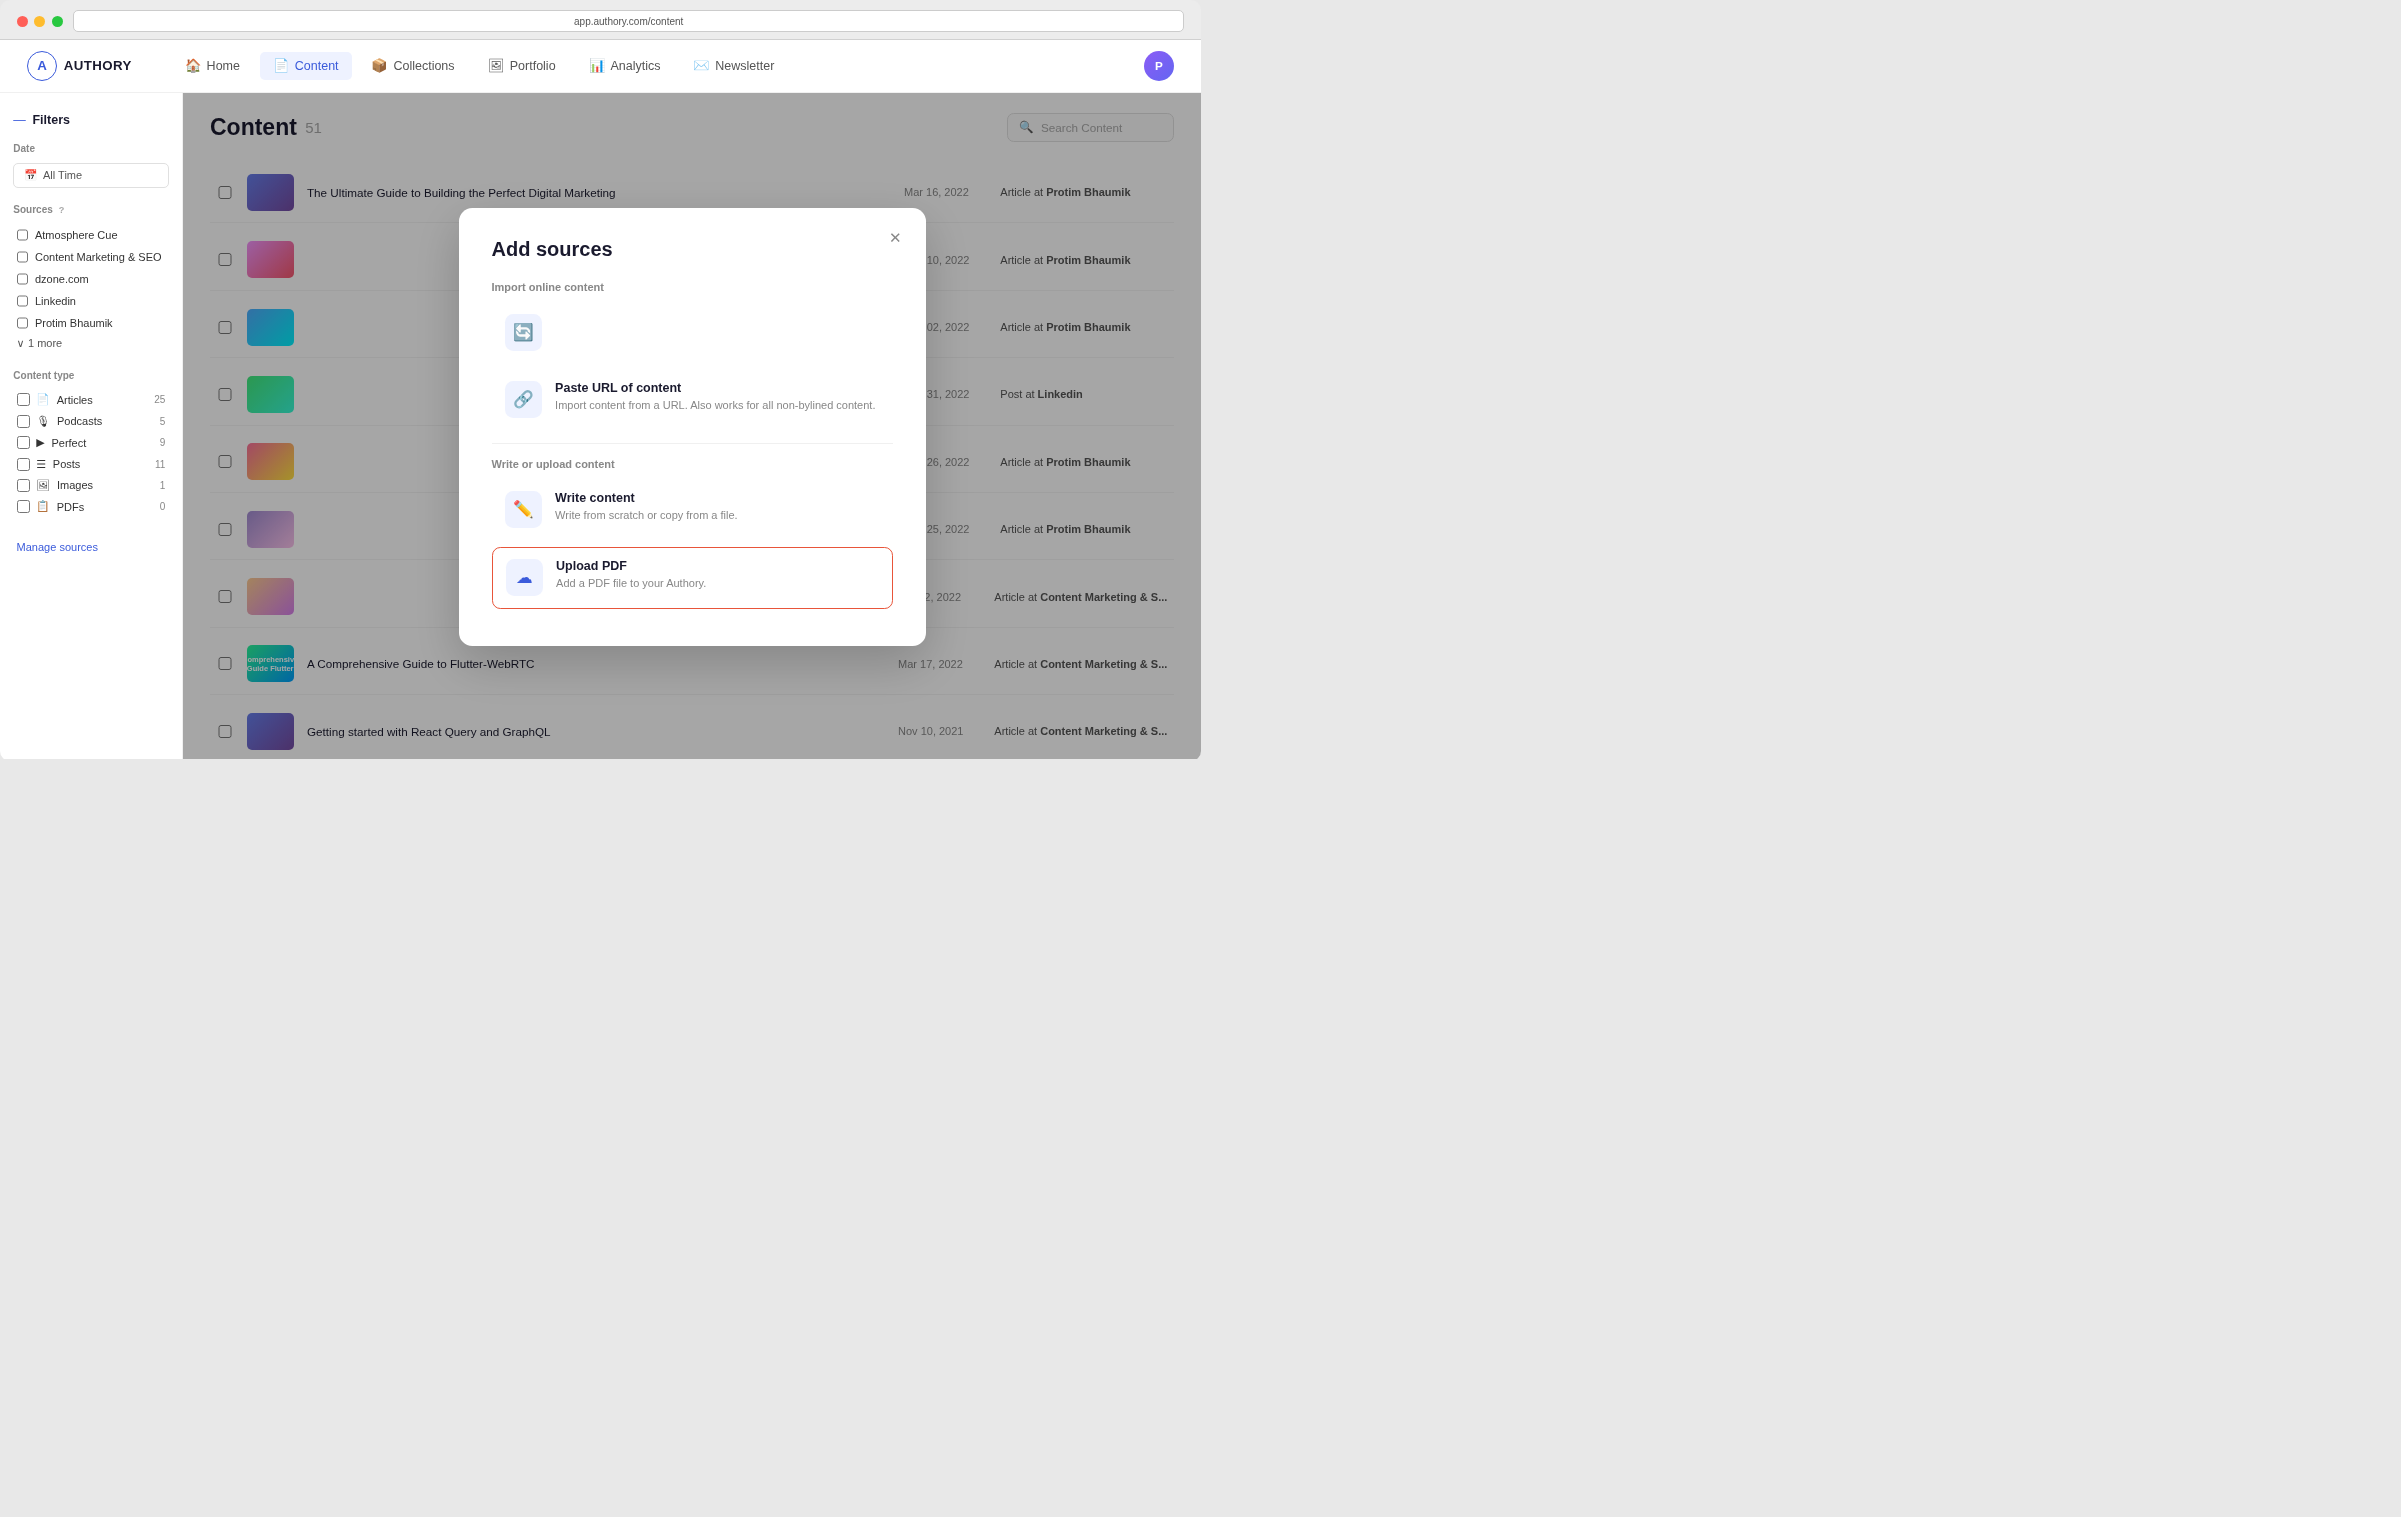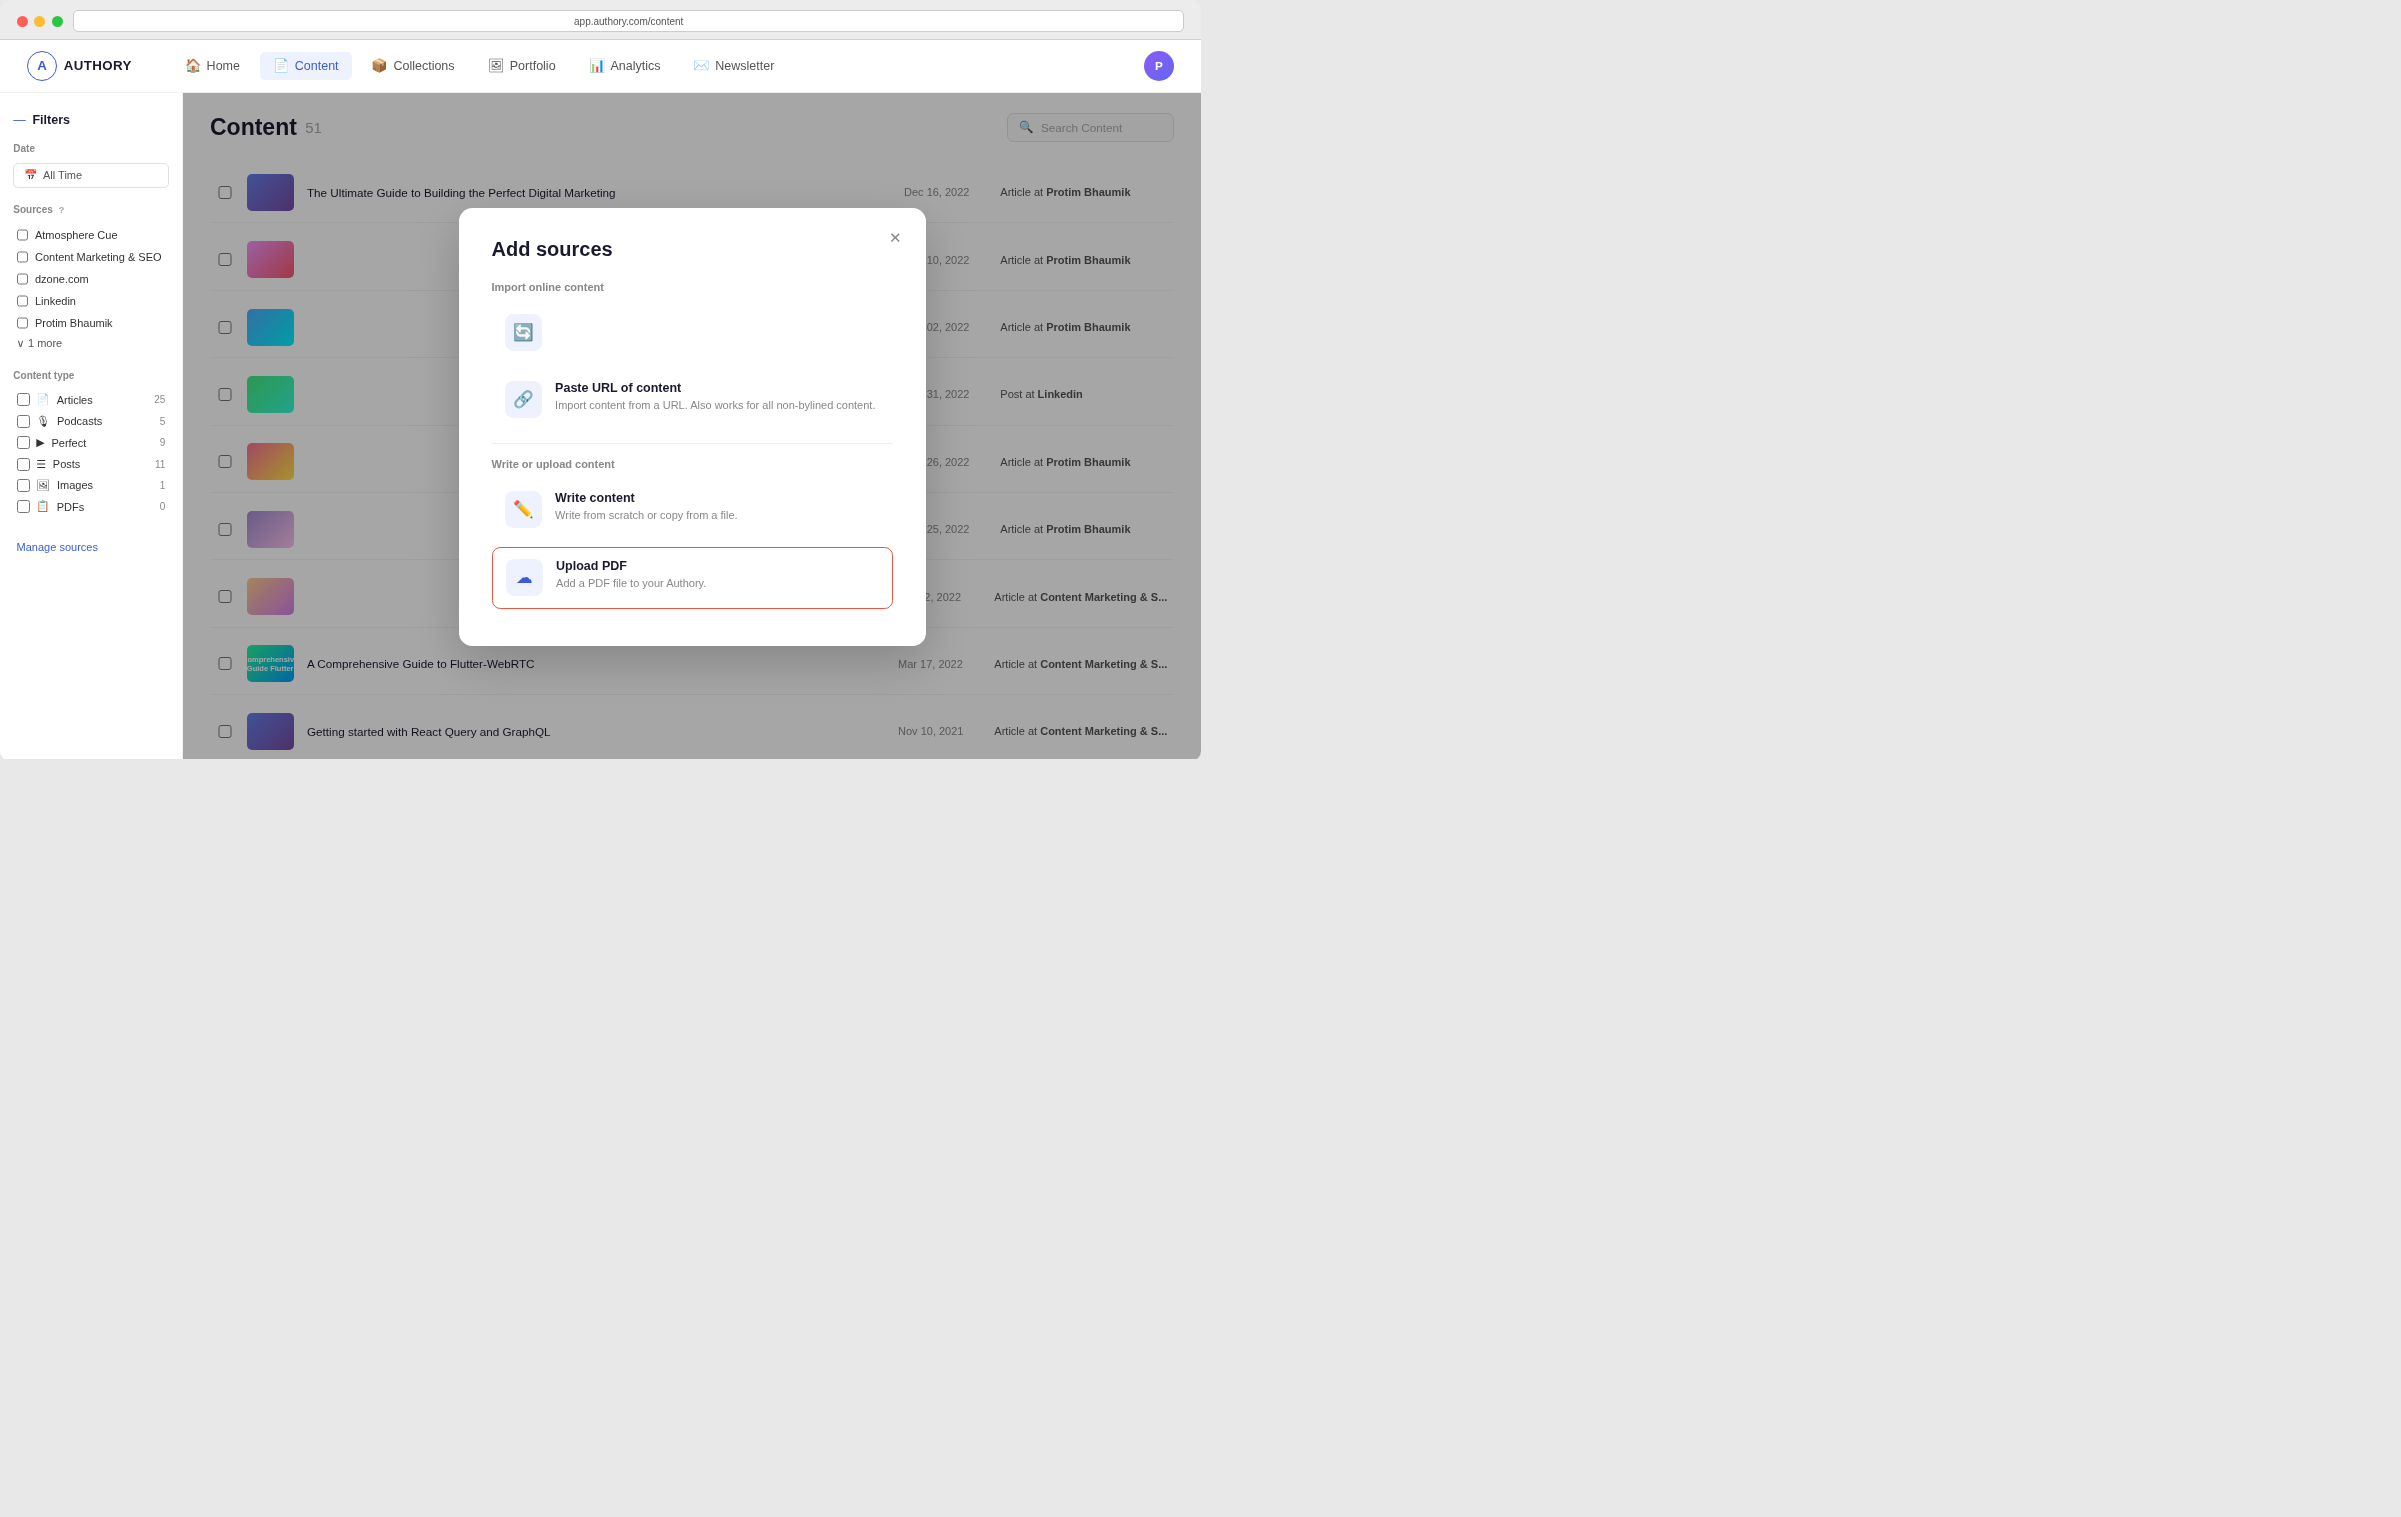--- a/index.html
+++ b/index.html
@@ -499,21 +499,21 @@
           <span style="color:#aaa;font-size:11.7px;">Search Content</span>
         </div>
       </div>
 
       <div class="content-list">
 
         <div class="content-item">
           <input type="checkbox" class="checkbox-col" style="">
           <div class="content-thumb thumb-bg-1"></div>
           <div class="content-title">The Ultimate Guide to Building the Perfect Digital Marketing</div>
-          <div class="content-date">Dec 16, 2022</div>
+          <div class="content-date">Mar 16, 2022</div>
           <div class="content-source">Article at <span class="source-bold">Protim Bhaumik</span></div>
         </div>
 
         <div class="content-item">
           <input type="checkbox" class="checkbox-col" style="">
           <div class="content-thumb thumb-bg-2"></div>
           <div class="content-title"></div>
           <div class="content-date">Sep 10, 2022</div>
           <div class="content-source">Article at <span class="source-bold">Protim Bhaumik</span></div>
         </div>

